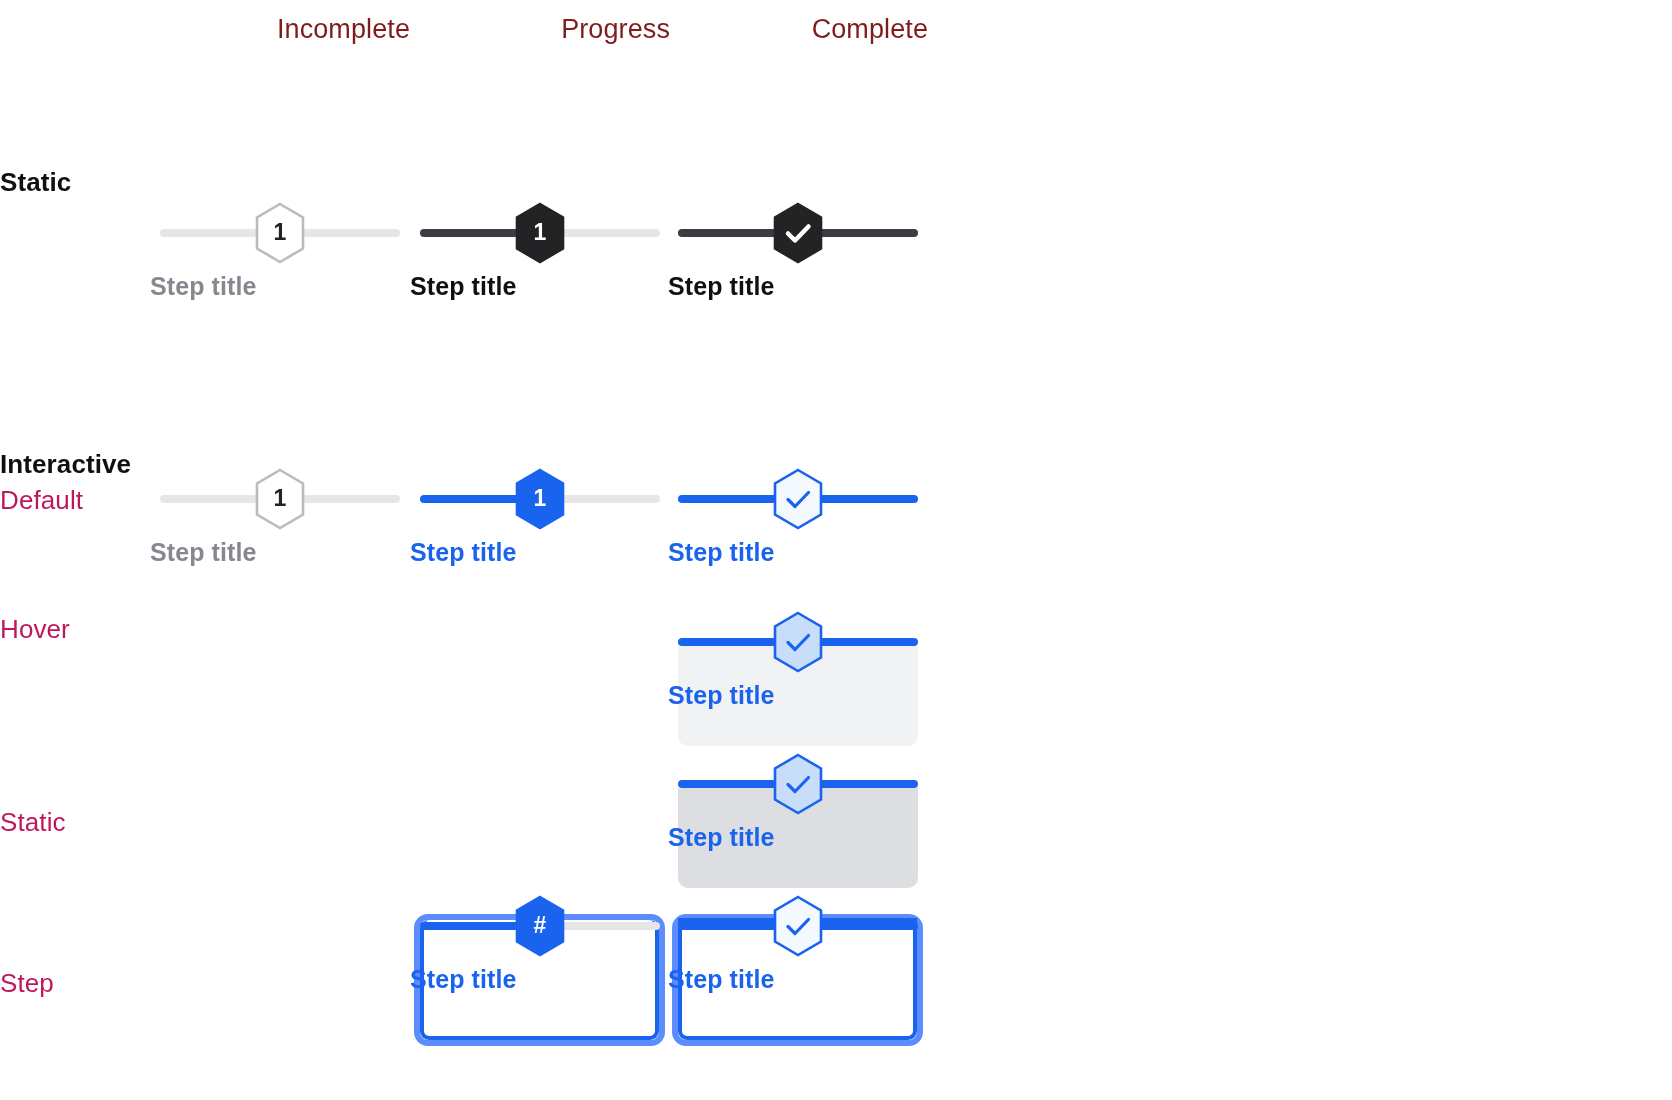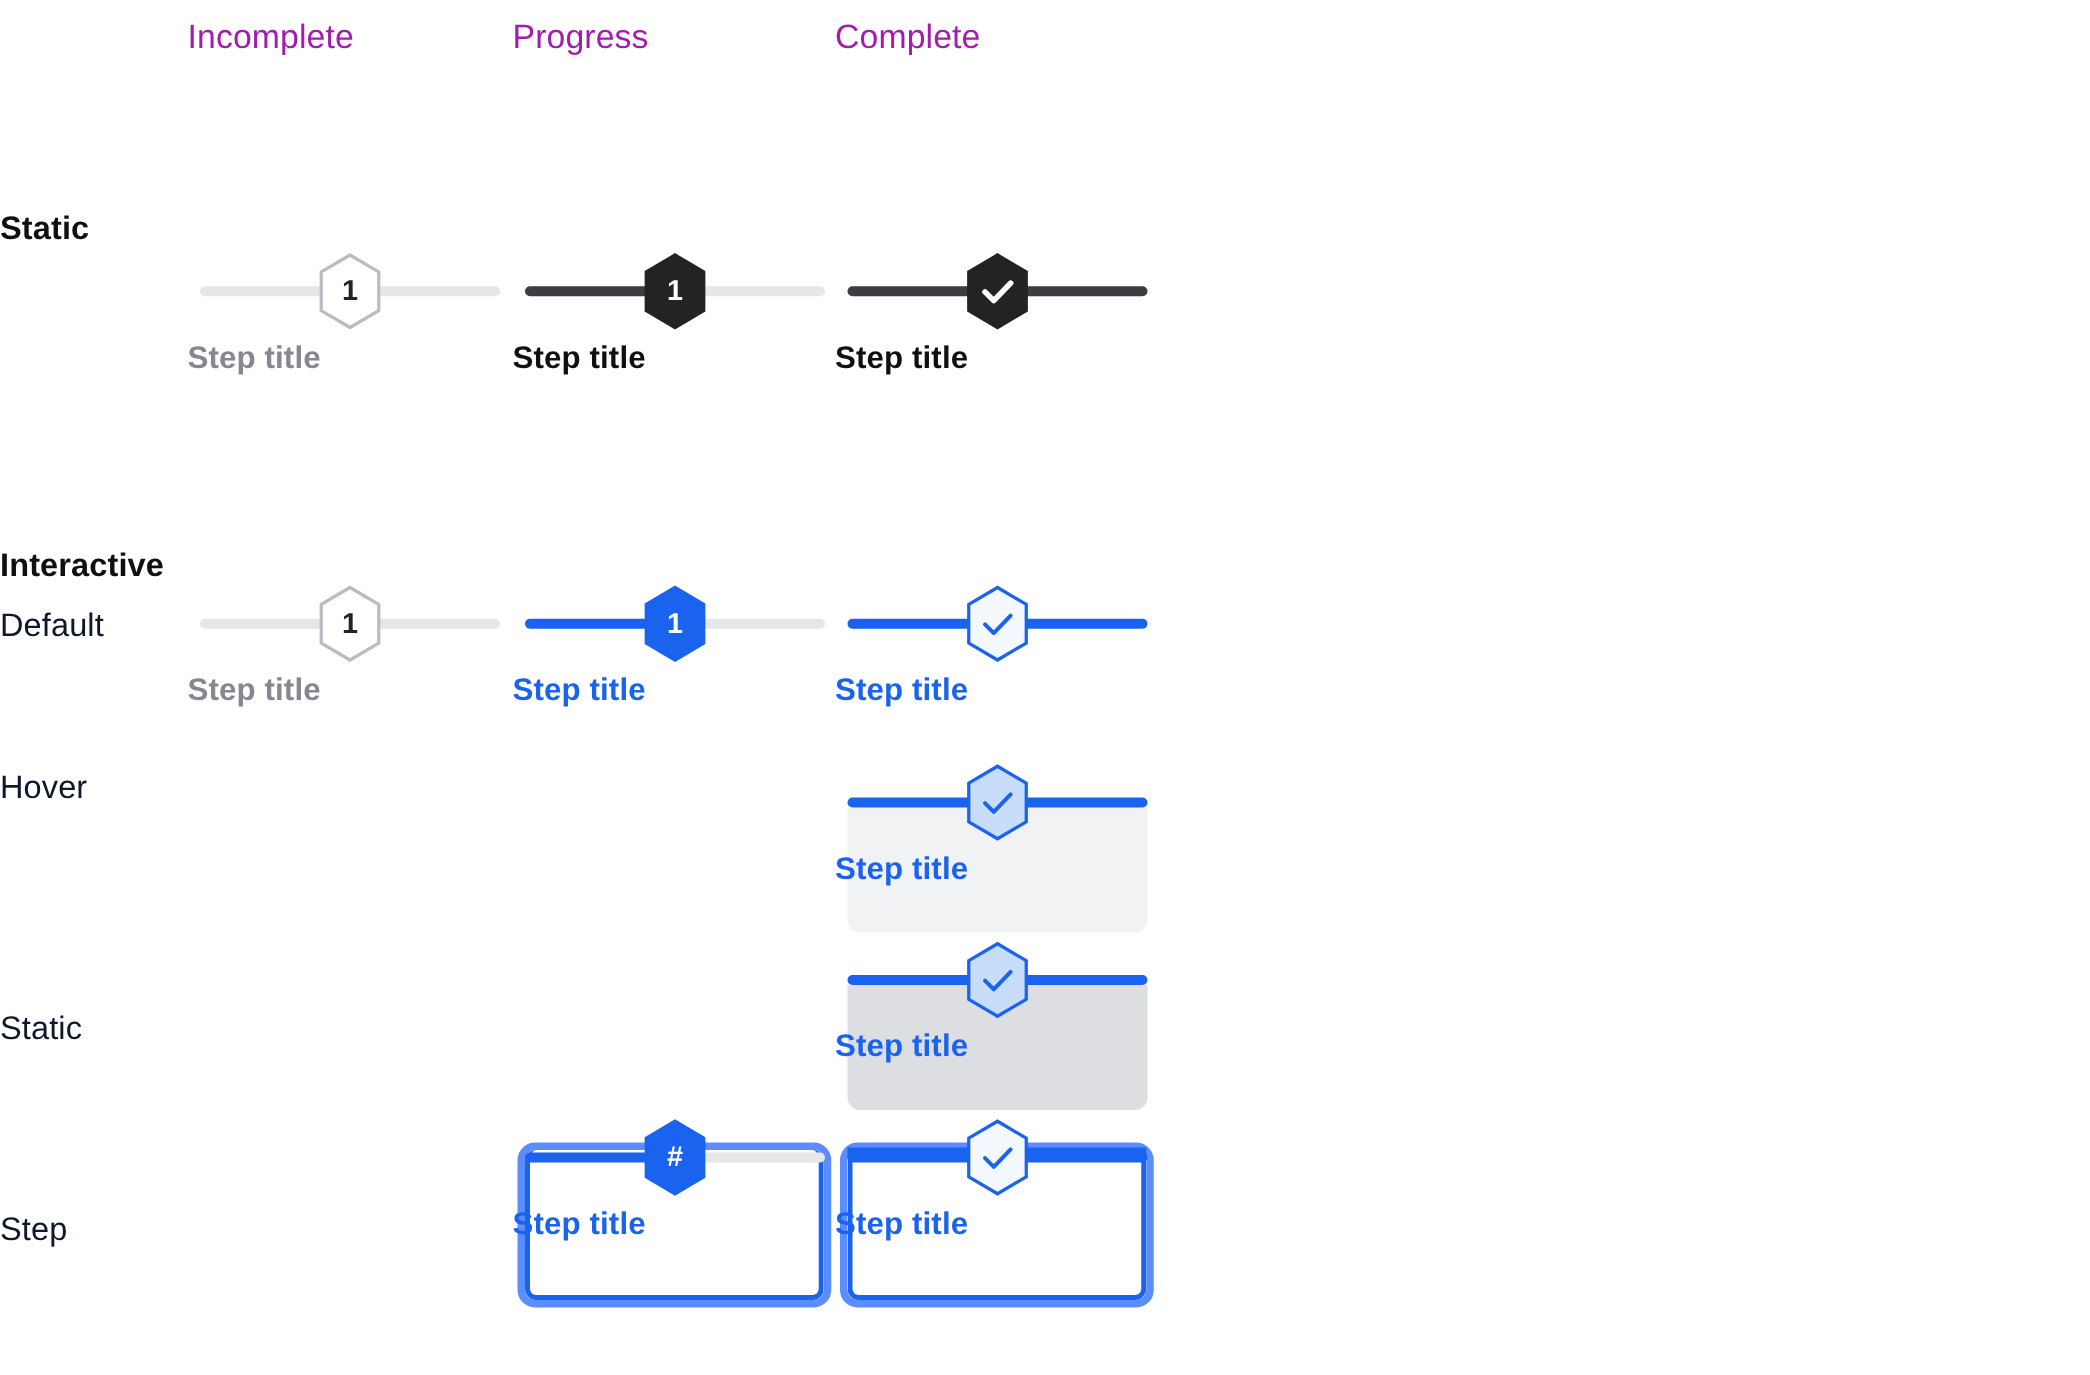--- a/index.html
+++ b/index.html
@@ -15,24 +15,24 @@
     height: 1100px;
     overflow: hidden;
     background: #ffffff;
   }
 
   
   .col-header {
     position: absolute;
     top: 14px;
     width: 260px;
-    text-align: left;
+    text-align: right;
     font-size: 27px;
     font-weight: 400;
-    color: #a21caf;
+    color: #7f1d1d;
     letter-spacing: 0.1px;
   }
   .col-header.c0 { left: 150px; }
   .col-header.c1 { left: 410px; }
   .col-header.c2 { left: 668px; }
 
   
   .section-label {
     position: absolute;
     left: 0px;
@@ -40,21 +40,21 @@
     font-weight: 700;
     color: #101010;
     letter-spacing: 0.1px;
     margin-top: 21px;
   }
   .row-label {
     position: absolute;
     left: 0px;
     font-size: 26px;
     font-weight: 400;
-    color: #0f172a;
+    color: #be185d;
     letter-spacing: 0.1px;
   }
 
   
   .cell {
     position: absolute;
     width: 260px;
     height: 130px;
   }
 
@@ -160,21 +160,21 @@
 </head>
 <body>
 
 <div id="page">
 
   <div class="col-header c0">Incomplete</div>
   <div class="col-header c1">Progress</div>
   <div class="col-header c2">Complete</div>
 
   <div class="section-label" style="top:146px">Static</div>
-  <div class="section-label" style="top:416px">Interactive</div>
+  <div class="section-label" style="top:428px">Interactive</div>
 
   <div class="row-label" style="top:485px">Default</div>
   <div class="row-label" style="top:614px">Hover</div>
   <div class="row-label" style="top:807px">Static</div>
   <div class="row-label" style="top:968px">Step</div>
 
   <div class="cell" style="left:150px; top:224px">
     <div class="track">
       <div class="seg left" style="background: rgb(230, 230, 230);"></div>
       <div class="seg right" style="background: rgb(230, 230, 230);"></div>

